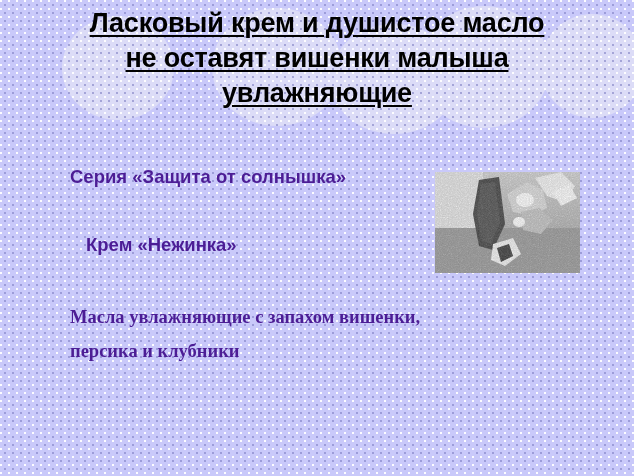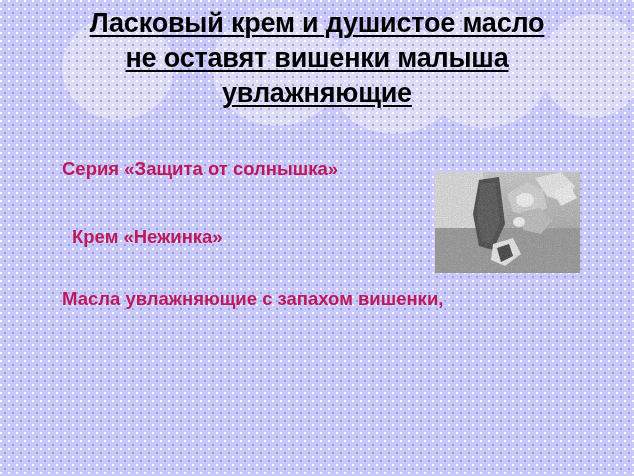--- a/index.html
+++ b/index.html
@@ -81,29 +81,29 @@
     text-decoration-thickness: 2px;
   }
 
   .body-block {
     position: absolute;
     left: 62px;
     top: 152px;
     width: 500px;
   }
   .body-para {
-    color: #be185d;
+    color: #4c1d95;
     font-size: 18.5px;
     font-weight: bold;
     line-height: 34px;
-    margin: 0;
+    margin: 8px;
   }
   .body-para.p1 { position: absolute; left: 0; top: 0px;  }
-  .body-para.p2 { position: absolute; left: 10px; top: 68px; }
-  .body-para.p3 { position: absolute; left: 0; top: 130px; width: 500px; }
+  .body-para.p2 { position: absolute; left: 16px; top: 68px; }
+  .body-para.p3 { position: absolute; left: 0; top: 140px; width: 500px; font-family: Liberation Serif, serif; }
 
   
   #photo {
     position: absolute;
     left: 435px;
     top: 172px;
     width: 145px;
     height: 101px;
     z-index: 3;
     overflow: hidden;
@@ -132,20 +132,21 @@
       <span class="t-line">Ласковый крем и душистое масло</span>
       <span class="t-line">не оставят вишенки малыша</span>
       <span class="t-line">увлажняющие</span>
     </div>
 
     <div class="body-block">
       <p class="body-para p1">Серия «Защита от солнышка»</p>
       <p class="body-para p2">Крем «Нежинка»</p>
       <p class="body-para p3">
         <span>Масла увлажняющие с запахом вишенки,</span><br>
+        <span>персика и клубники</span>
       </p>
     </div>
 
     <div id="photo">
       <svg width="145" height="101" viewBox="0 0 145 101">
         <defs>
           <filter id="dither">
             <feTurbulence type="fractalNoise" baseFrequency="0.9" numOctaves="2" result="n"></feTurbulence>
             <feColorMatrix in="n" type="saturate" values="0" result="ng"></feColorMatrix>
             <feComposite in="SourceGraphic" in2="ng" operator="arithmetic" k1="0.55" k2="0.62" k3="0.18" k4="0"></feComposite>

